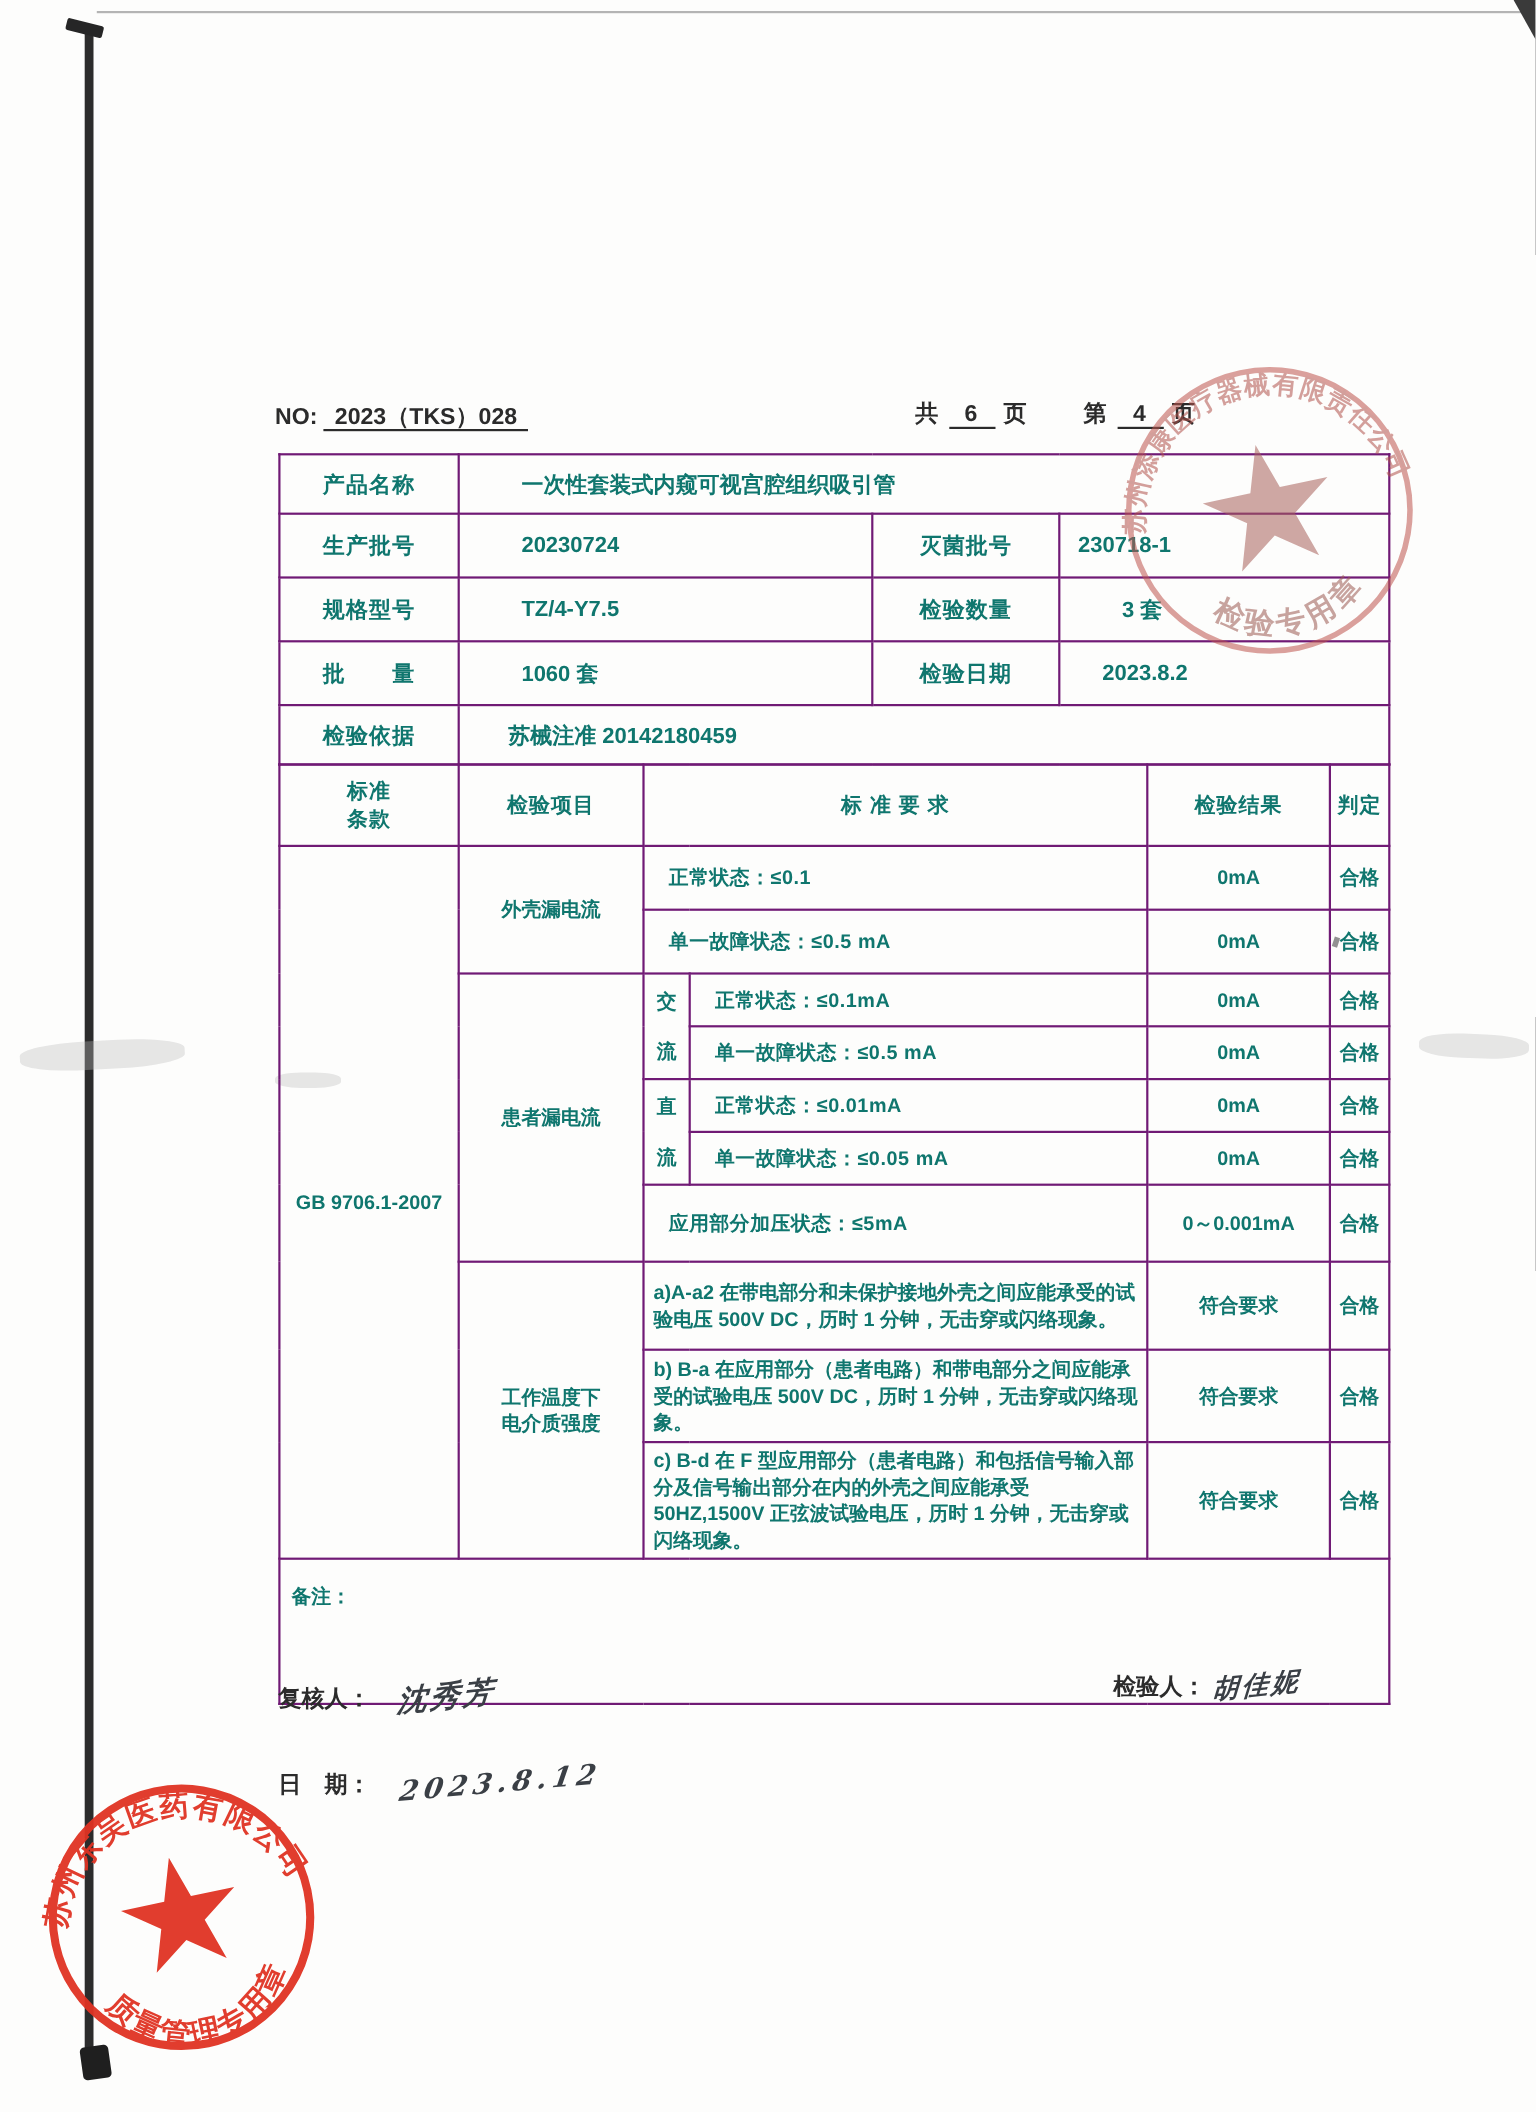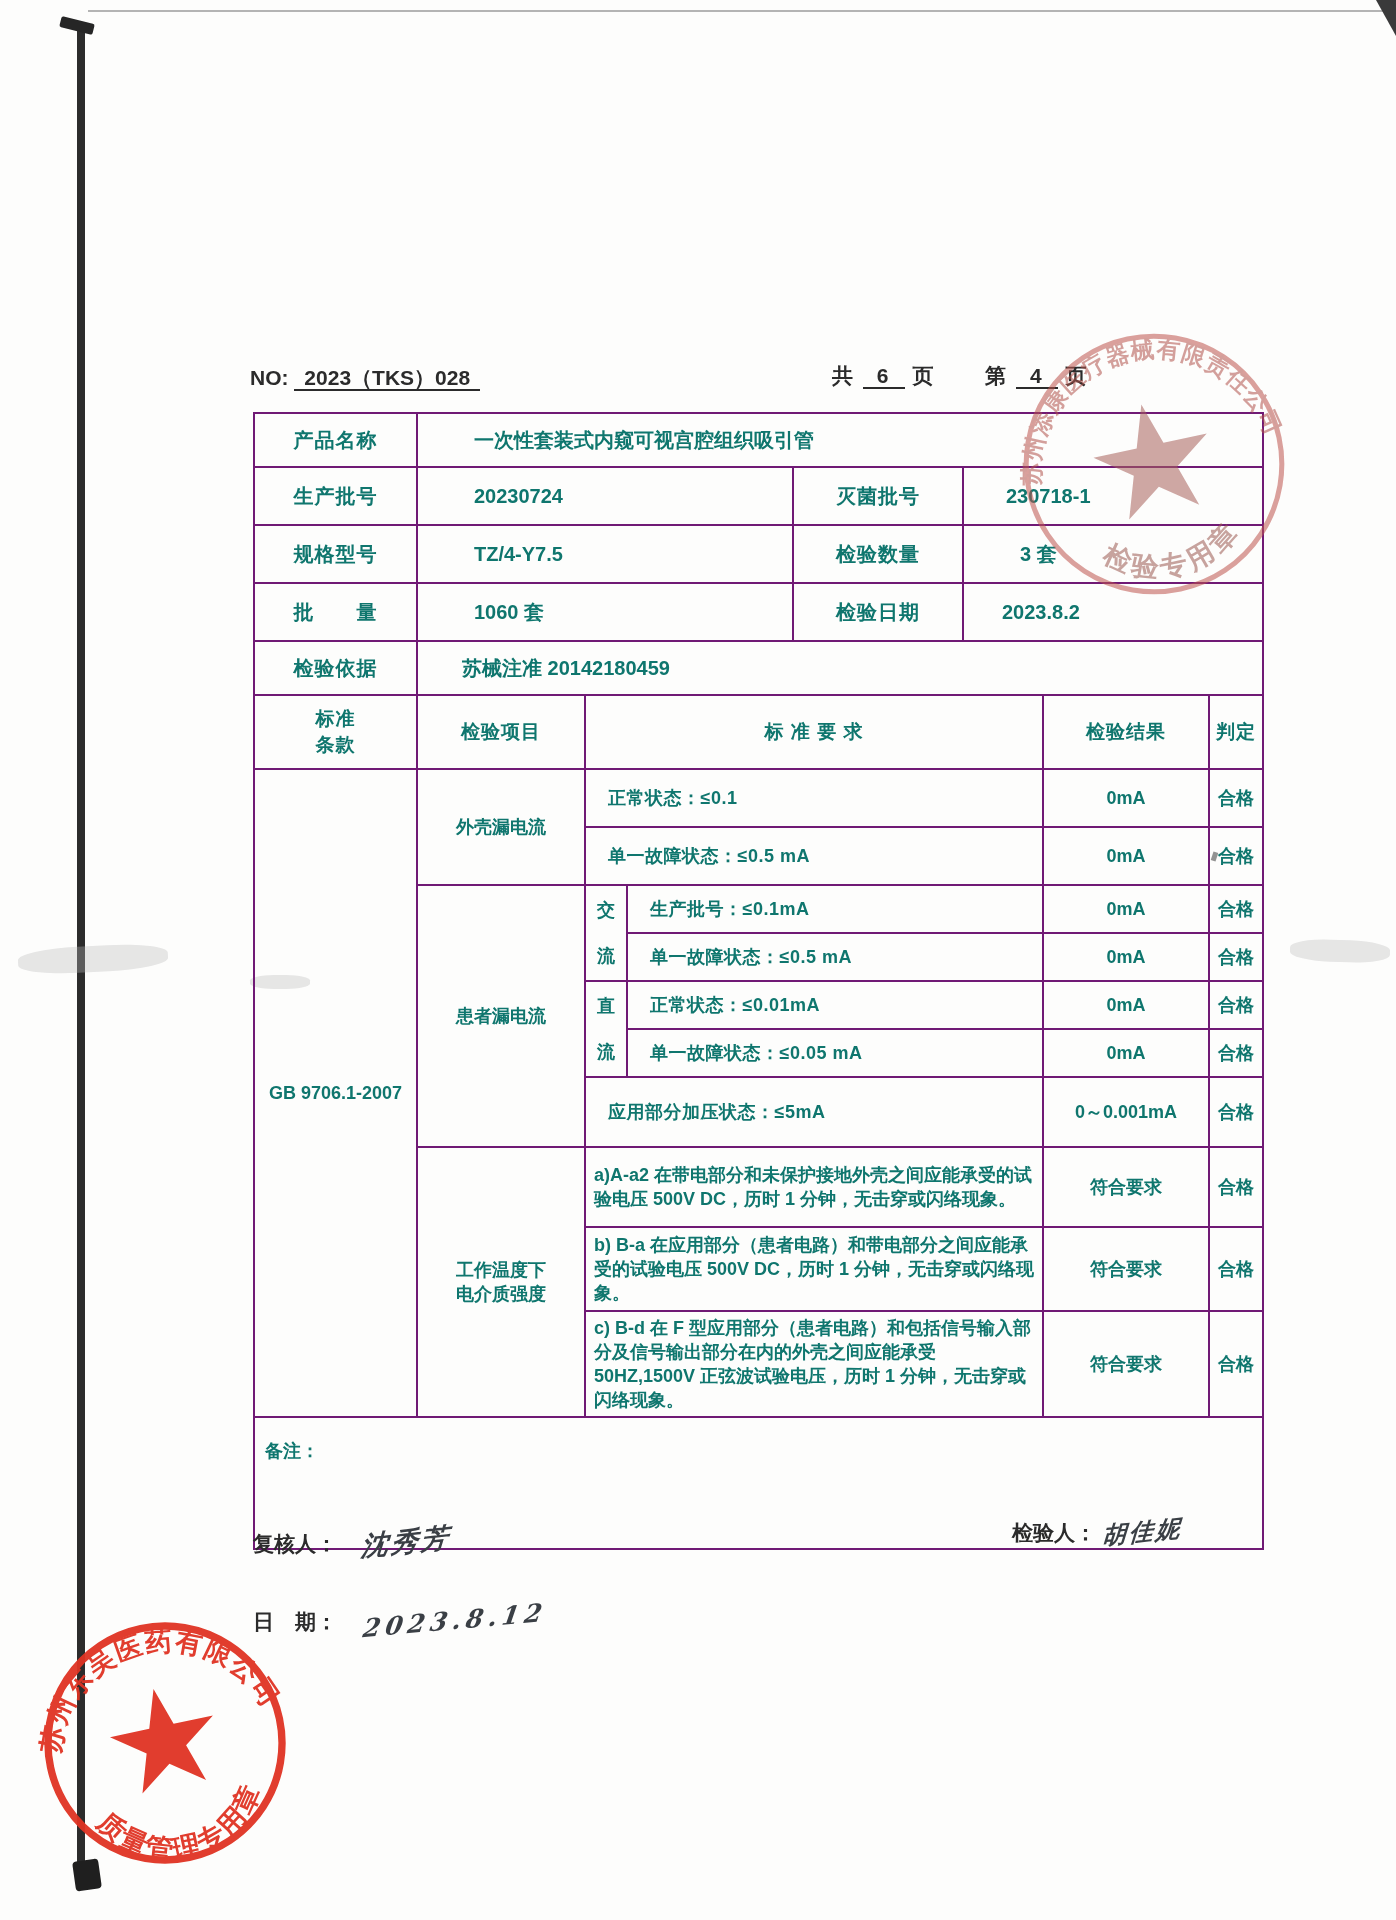--- a/index.html
+++ b/index.html
@@ -106,21 +106,21 @@
       </colgroup>
     <tbody>
         <tr style="height:54px">
       <td class="lab">产品名称</td>
       <td class="val" colspan="3">一次性套装式内窥可视宫腔组织吸引管</td>
     </tr>
     <tr style="height:58px">
       <td class="lab">生产批号</td>
       <td class="val">20230724</td>
       <td class="lab">灭菌批号</td>
-      <td class="val" style="padding-left:42px">230718-1</td>
+      <td class="val" style="padding-left:16px">230718-1</td>
     </tr>
     <tr style="height:58px">
       <td class="lab">规格型号</td>
       <td class="val">TZ/4-Y7.5</td>
       <td class="lab">检验数量</td>
       <td class="val" style="padding-left:56px">3 套</td>
     </tr>
     <tr style="height:58px">
       <td class="lab">批　　量</td>
       <td class="val">1060 套</td>
@@ -161,21 +161,21 @@
     </tr>
     <tr style="height:58px">
       <td class="req" colspan="2">单一故障状态：≤0.5 mA</td>
       <td>0mA</td>
       <td>合格</td>
     </tr>
     <tr style="height:48px">
       <td rowspan="5">患者漏电流</td>
       <td class="vlabel pre" rowspan="2">交
 流</td>
-      <td class="req">生产批号：≤0.1mA</td>
+      <td class="req">正常状态：≤0.1mA</td>
       <td>0mA</td>
       <td>合格</td>
     </tr>
     <tr style="height:48px">
       <td class="req">单一故障状态：≤0.5 mA</td>
       <td>0mA</td>
       <td>合格</td>
     </tr>
     <tr style="height:48px">
       <td class="vlabel pre" rowspan="2">直

